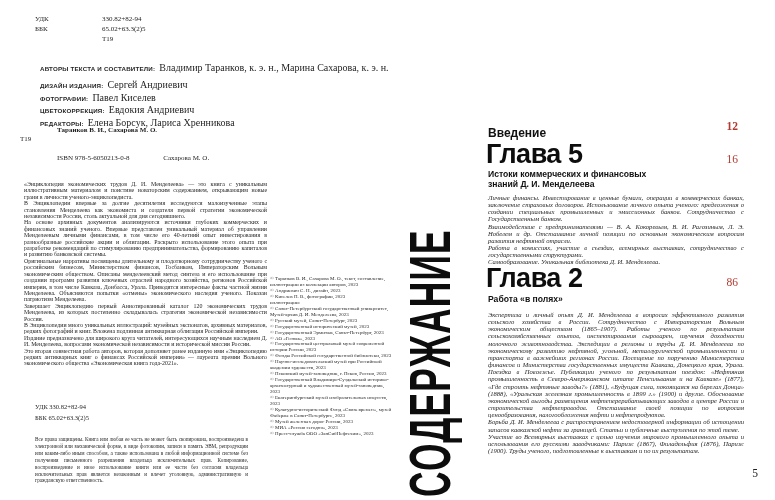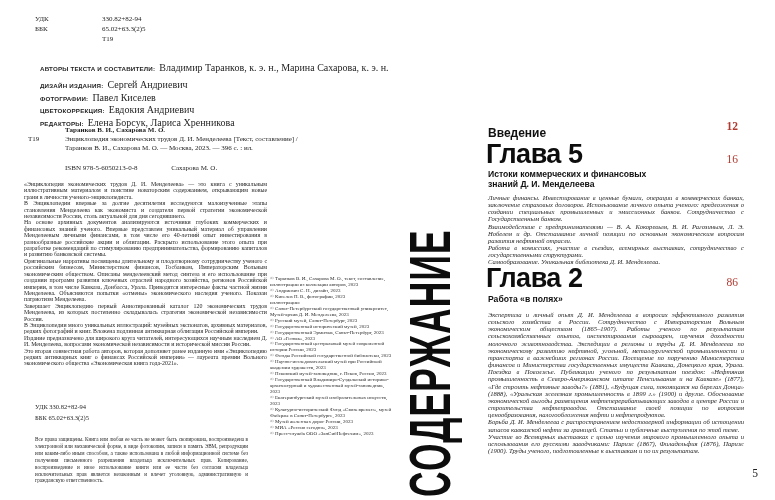--- a/index.html
+++ b/index.html
@@ -13,21 +13,21 @@
   
   .codes-top{left:35px;top:14px;font-size:7px;line-height:10px;}
   .code-row{display:flex;gap:40px;}
   .code-label{width:27px;}
   
   .authors-line{left:40px;top:57px;}
   
   .staff{left:40px;top:78px;line-height:9.6px;}
   .staff .code-row{display:block;}
   
-  .catalog{left:28px;top:126px;width:305px;font-size:7px;line-height:9.2px;}
+  .catalog{left:20px;top:126px;width:305px;font-size:7px;line-height:9.2px;}
   .cat-authors{margin-left:37px;font-weight:700;}
   .cat-row{display:flex;}
   .cat-code{width:37px;}
   .cat-entry{width:255px;}
   .cat-isbn{margin-left:37px;margin-top:10px;}
   .cat-isbn .holder{margin-left:32px;}
   
   .annotation{left:24px;top:181px;width:243px;font-size:5.9px;line-height:6.4px;text-align:justify;}
   .annotation p{margin:0;}
   
@@ -95,21 +95,20 @@
       <div class="code-row">
       <span class="cap-label">РЕДАКТОРЫ:</span>
       <span class="serif-val">Елена Борсук, Лариса Хренникова</span>
     </div>
     </div>
 
   <div class="abs catalog">
     <div class="cat-authors">Таранков В. И., Сахарова М. О.</div>
     <div class="cat-row">
       <div class="cat-code">Т19</div>
-      <div class="cat-entry">Энциклопедия экономических трудов Д. И. Менделеева [Текст, составление] / Таранков В. И., Сахарова М. О. — Москва, 2023. — 396 с. : ил.</div>
     </div>
     <div class="cat-isbn">
       <span>ISBN 978-5-6050213-0-8</span>
       <span class="holder">Сахарова М. О.</span>
     </div>
   </div>
 
   <div class="abs annotation">
       <p>«Энциклопедия экономических трудов Д. И. Менделеева» — это книга с уникальным иллюстративным материалом и поистине новаторским содержанием, открывающим новые грани в личности ученого-энциклопедиста.</p>
       <p>В Энциклопедии впервые за долгие десятилетия исследуются малоизученные этапы становления Менделеева как экономиста и создателя первой стратегии экономической независимости России, столь актуальной для дня сегодняшнего.</p>

